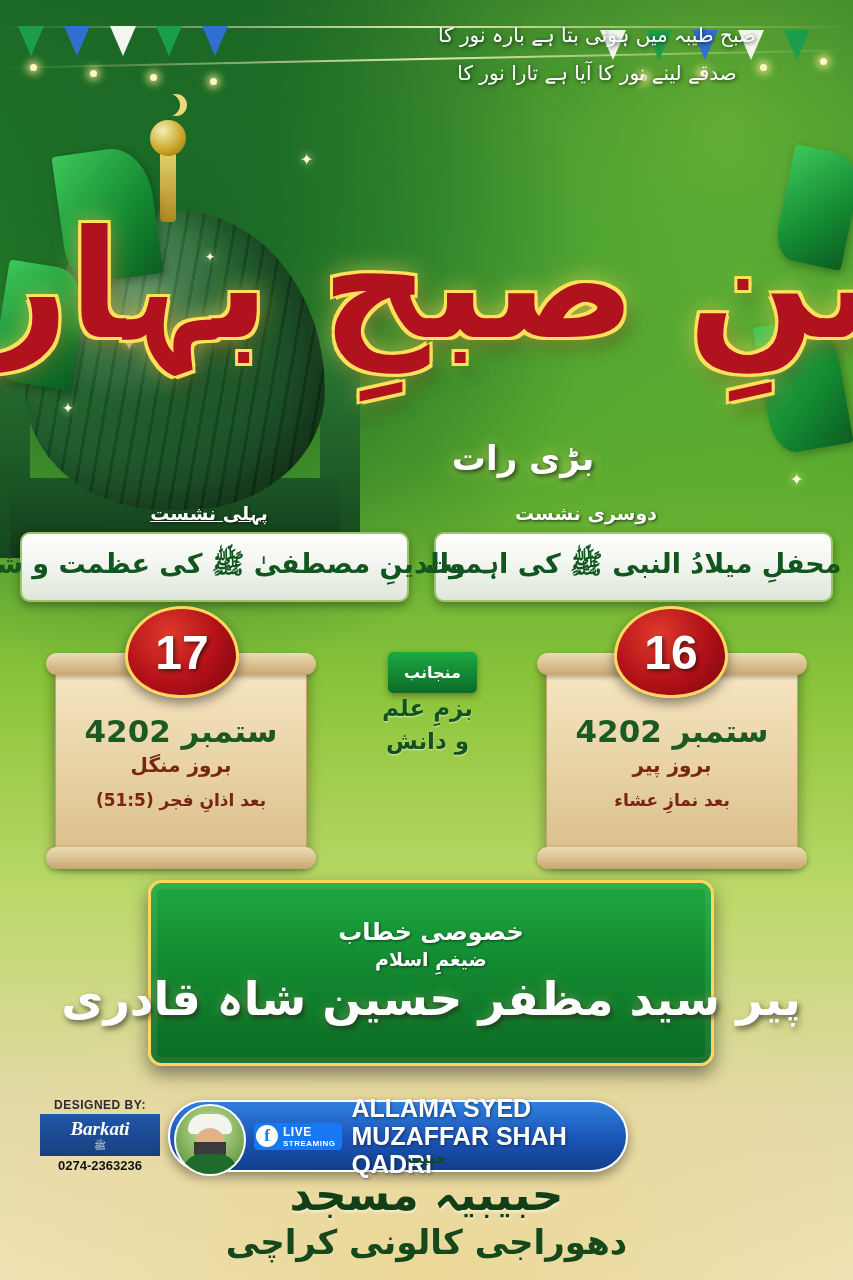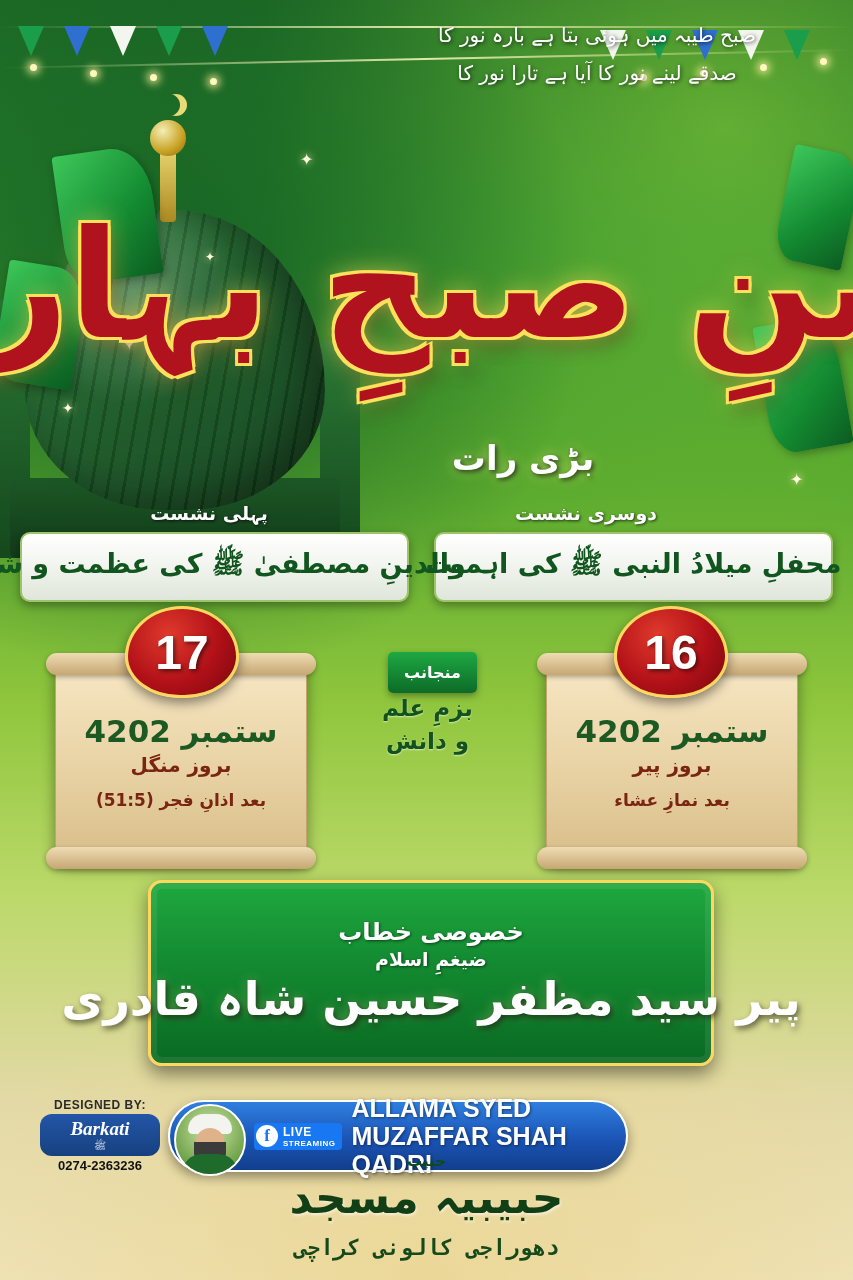--- a/index.html
+++ b/index.html
@@ -220,21 +220,21 @@
     height: 120px;
   }
   .session-tag {
     position: absolute;
     color: #ffffff;
     font-size: 19px;
     font-weight: bold;
     text-shadow: 1px 1px 3px rgba(0,0,0,0.7);
   }
   .tag-1 { top: 2px; right: 196px; }
-  .tag-2 { top: 2px; right: 585px; }
+  .tag-2 { top: 2px; right: 585px; text-decoration: underline; }
 
   .session-banner {
     position: absolute;
     top: 32px;
     height: 66px;
     border-radius: 10px;
     background: linear-gradient(180deg, #ffffff 0%, #f1f4ee 50%, #dfe6da 100%);
     border: 2px solid #9fc36b;
     box-shadow: 0 4px 10px rgba(0,0,0,0.35);
     display: flex;
@@ -400,21 +400,21 @@
   }
   .designer-label {
     color: #2b2b2b;
     font-size: 12px;
     font-weight: bold;
     letter-spacing: 0.5px;
   }
   .designer-box {
     margin-top: 2px;
     background: linear-gradient(180deg, #2356a8, #17407f);
-    border-radius: 12px;
+    border-radius: 0;
     padding: 4px 2px 2px;
     color: #ffffff;
   }
   .designer-name {
     font-family: "Liberation Serif", serif;
     font-style: italic;
     font-size: 19px;
     font-weight: bold;
   }
   .designer-sub {
@@ -531,24 +531,23 @@
     font-weight: bold;
   }
   .venue-name {
     color: #123f15;
     font-size: 44px;
     font-weight: bold;
     text-shadow: 1px 2px 3px rgba(255,255,255,0.55);
   }
   .venue-addr {
     color: #15491b;
-    font-size: 22px;
-    font-weight: bold;
-    margin-top: 12px;
-    font-family: Liberation Mono, monospace;
+    font-size: 34px;
+    font-weight: bold;
+    margin-top: 2px;
   }
 </style>
 </head>
 <body>
 
 <div class="poster">
 
   <div class="dome-wrap">
     <div class="minaret m1"></div>
     <div class="minaret m2"></div>

